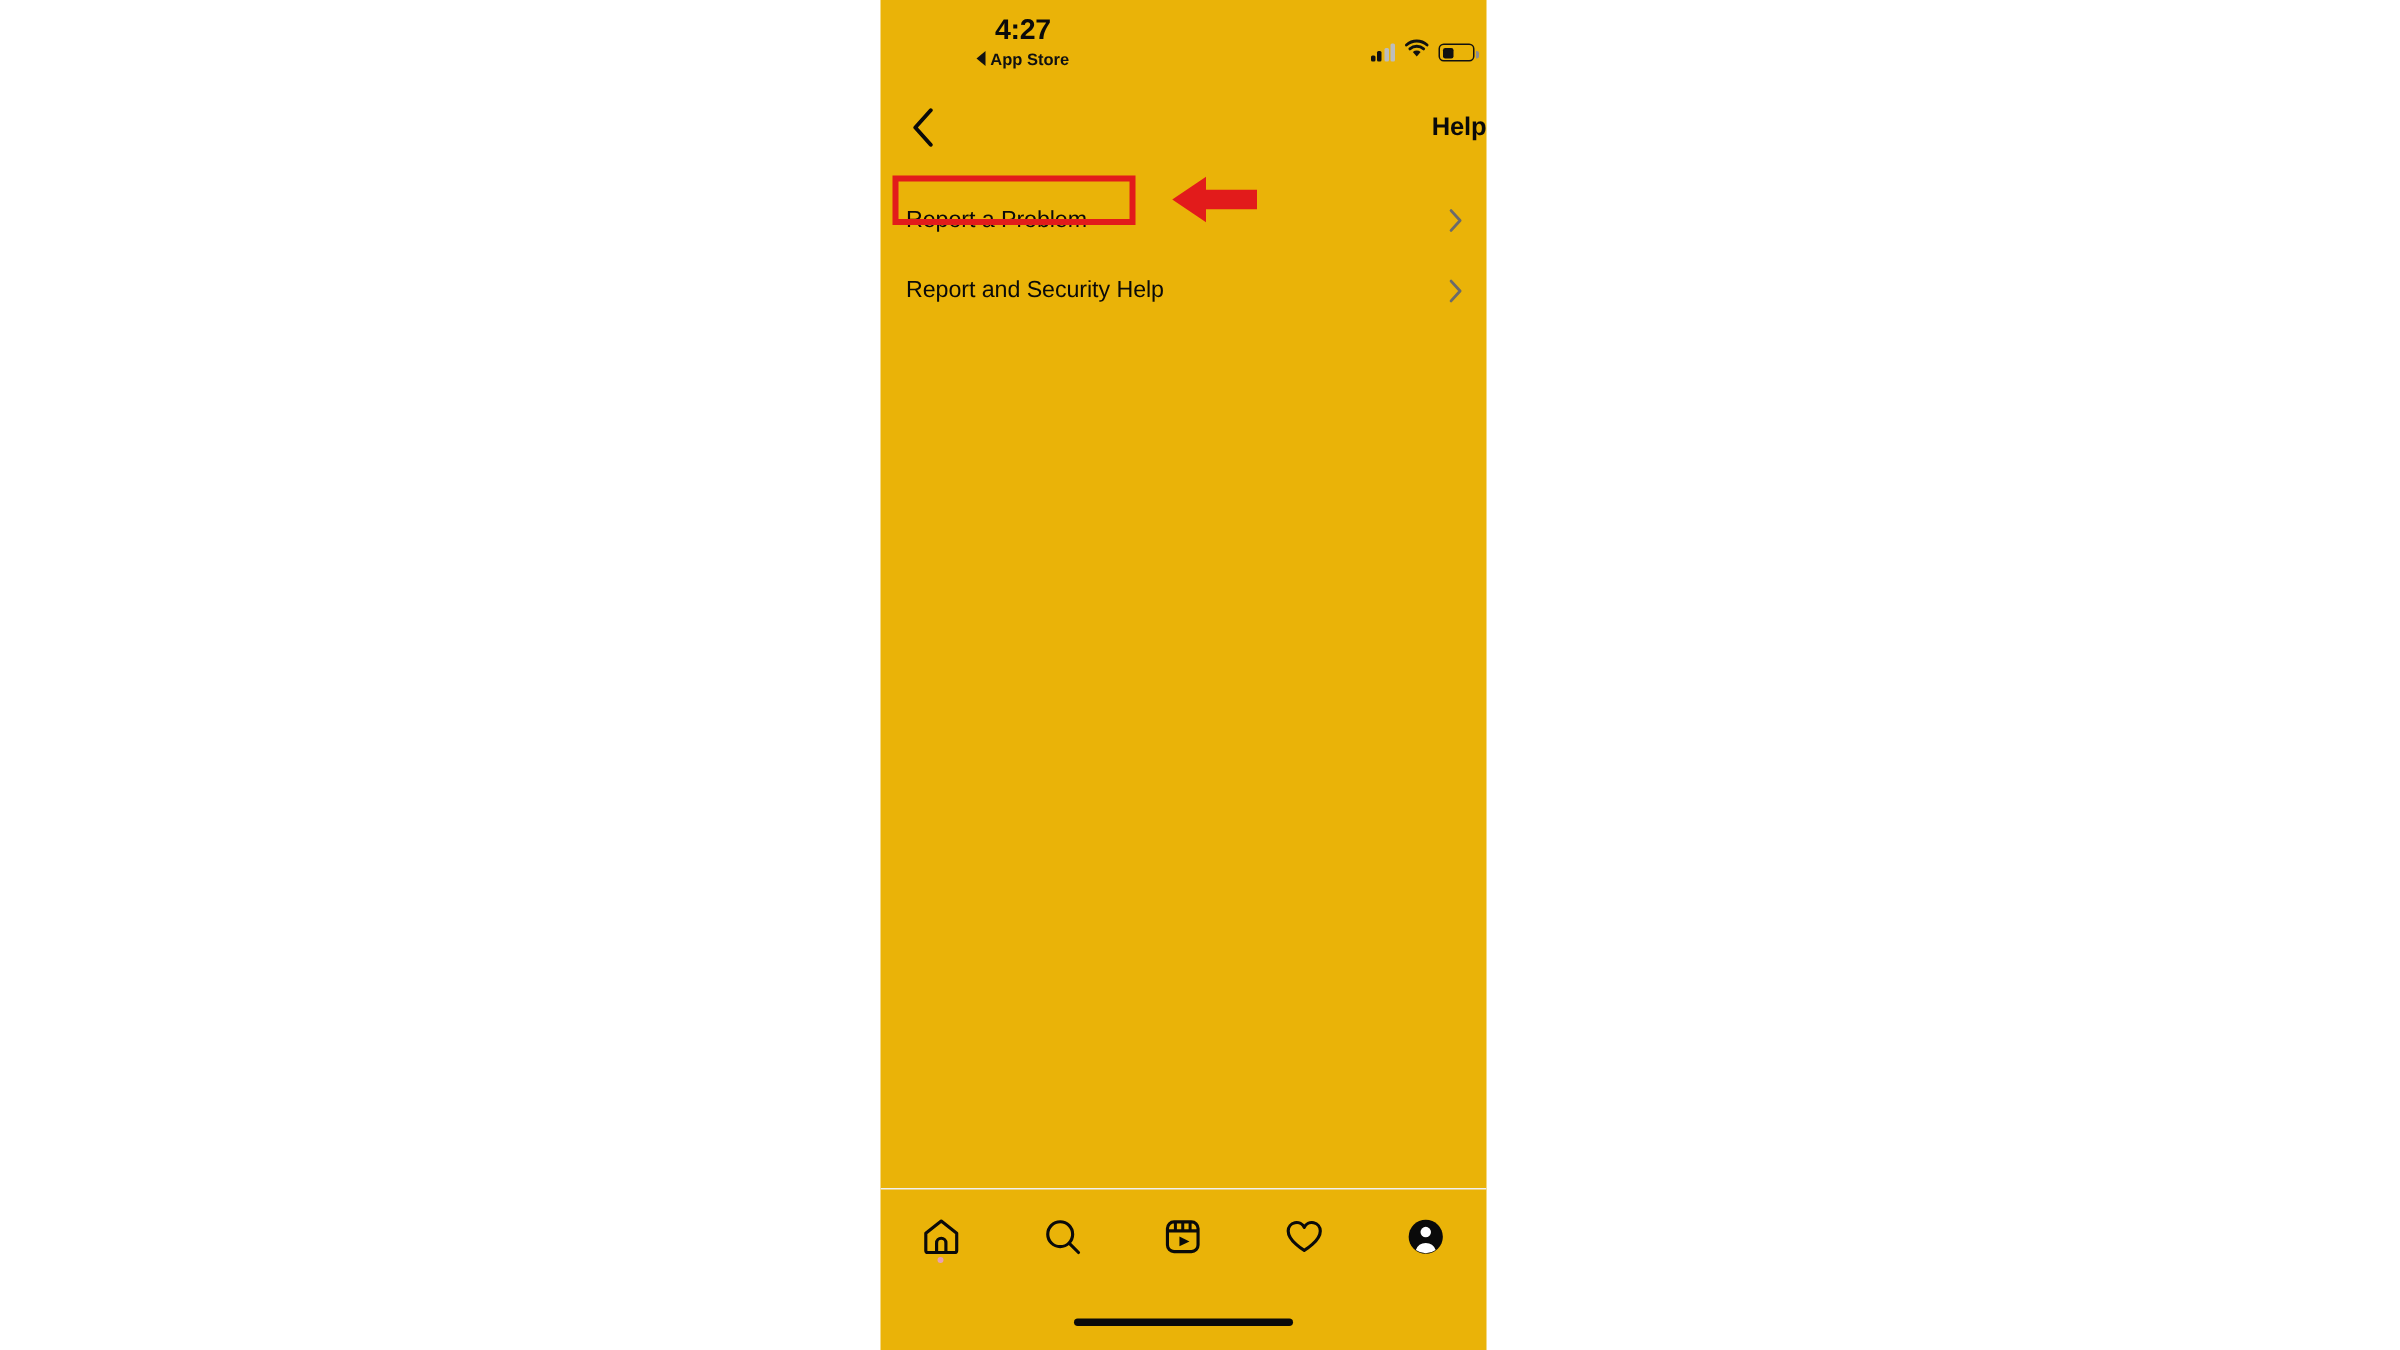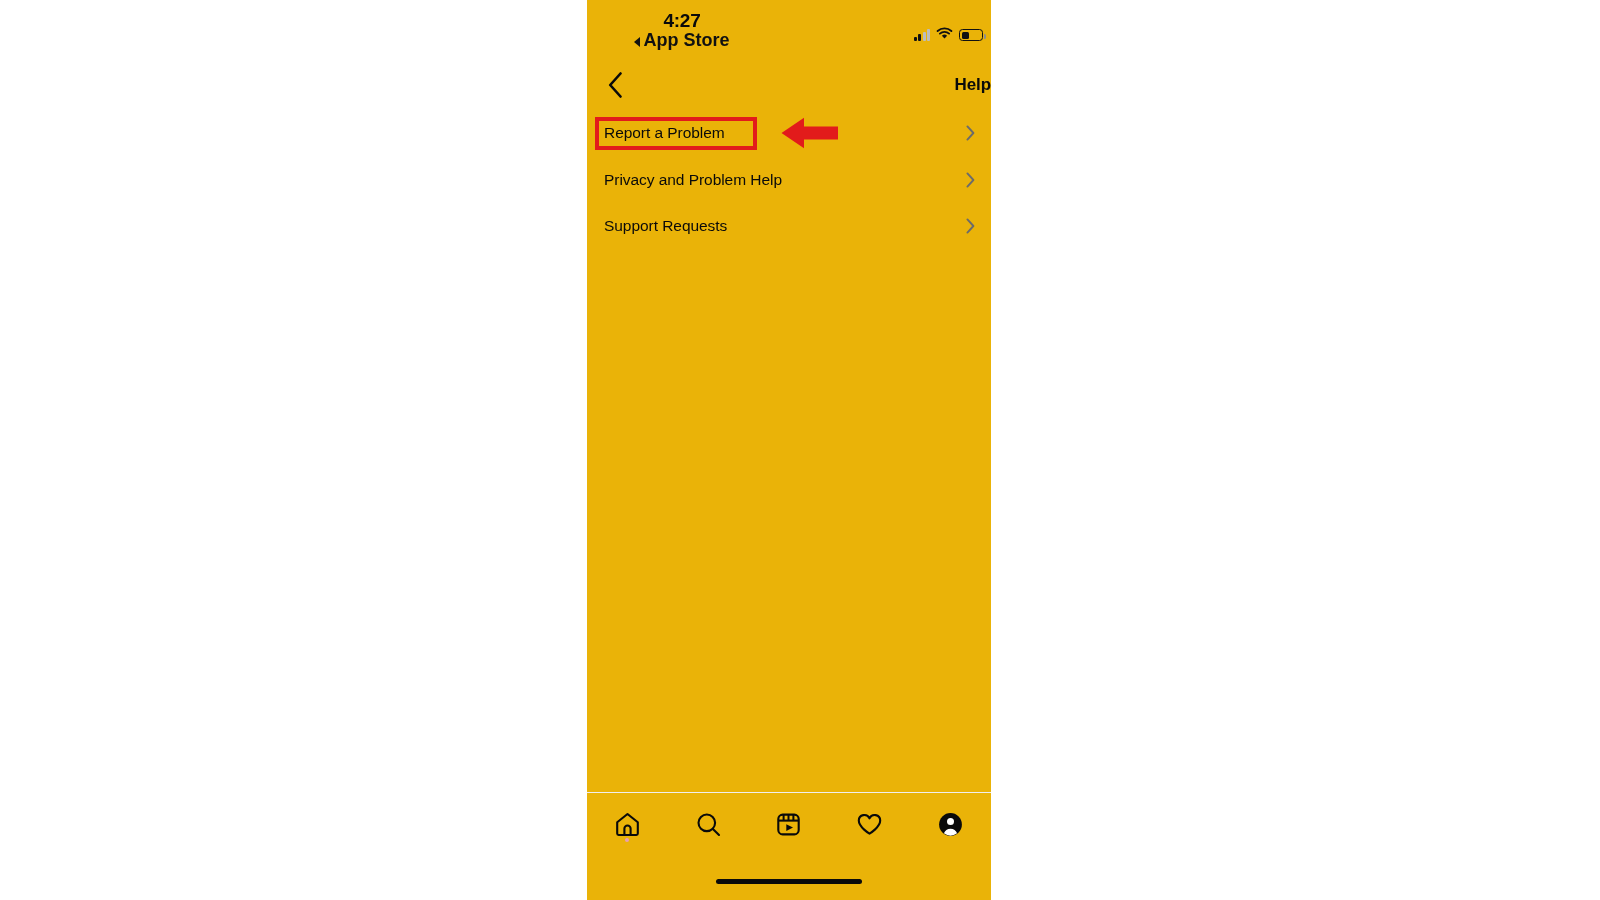--- a/index.html
+++ b/index.html
@@ -41,21 +41,21 @@
   }
   #clock {
     font-size: 19px;
     font-weight: bold;
     color: #0a0a0a;
     letter-spacing: -0.2px;
     line-height: 22px;
   }
   #back-app {
     margin-top: 1px;
-    font-size: 18px;
+    font-size: 11px;
     font-weight: bold;
     color: #111111;
     line-height: 15px;
     white-space: nowrap;
   }
   #back-app .tri {
     display: inline-block;
     width: 0; height: 0;
     border-top: 5px solid transparent;
     border-bottom: 5px solid transparent;
@@ -134,21 +134,21 @@
     text-align: right;
     font-size: 17px;
     font-weight: bold;
     color: #0a0a0a;
     letter-spacing: -0.1px;
   }
 
   
   #menu-list {
     position: absolute;
-    left: 0; top: 110px;
+    left: 0; top: 124px;
     width: 404px;
   }
   .menu-row {
     position: relative;
     height: 46.5px;
     display: flex;
     align-items: center;
     padding: 0 0 0 17px;
     cursor: pointer;
     box-sizing: border-box;
@@ -278,36 +278,28 @@
       <span class="menu-label">Report a Problem</span>
       <span class="menu-chev">
         <svg width="9" height="16" viewBox="0 0 9 16">
           <path d="M1.4 1.4 L7.4 8 L1.4 14.6" stroke="#6b6b6b" stroke-width="1.9" fill="none" stroke-linecap="round" stroke-linejoin="round"></path>
         </svg>
       </span>
     </div>
 
 
     <div class="menu-row">
-      <span class="menu-label">Privacy and Problem Help</span>
+      <span class="menu-label">Report and Security Help</span>
       <span class="menu-chev">
         <svg width="9" height="16" viewBox="0 0 9 16">
           <path d="M1.4 1.4 L7.4 8 L1.4 14.6" stroke="#6b6b6b" stroke-width="1.9" fill="none" stroke-linecap="round" stroke-linejoin="round"></path>
         </svg>
       </span>
     </div>
 
-    <div class="menu-row">
-      <span class="menu-label">Support Requests</span>
-      <span class="menu-chev">
-        <svg width="9" height="16" viewBox="0 0 9 16">
-          <path d="M1.4 1.4 L7.4 8 L1.4 14.6" stroke="#6b6b6b" stroke-width="1.9" fill="none" stroke-linecap="round" stroke-linejoin="round"></path>
-        </svg>
-      </span>
-    </div>
 
   </div>
 
   <div id="tab-bar">
 
     <div class="tab-item">
       <svg width="27" height="27" viewBox="0 0 27 27">
         <path d="M3.2 11.2 L13.5 3.0 L23.8 11.2 L23.8 22.6 a1.4 1.4 0 0 1 -1.4 1.4 L4.6 24 a1.4 1.4 0 0 1 -1.4 -1.4 Z" stroke="#0a0a0a" stroke-width="2.1" fill="none" stroke-linejoin="round"></path>
         <path d="M10.4 24 L10.4 17.6 a3.1 3.1 0 0 1 6.2 0 L16.6 24" stroke="#0a0a0a" stroke-width="2.1" fill="none" stroke-linejoin="round"></path>
       </svg>

